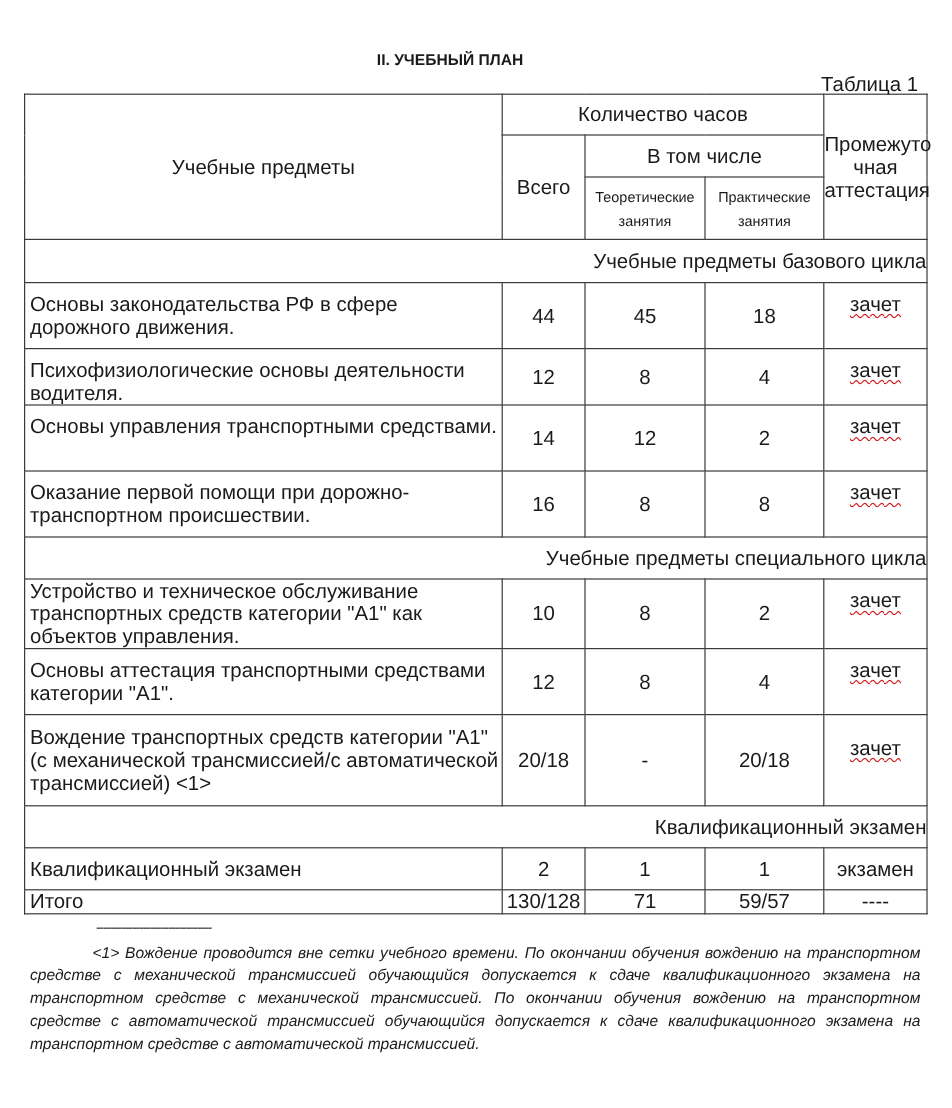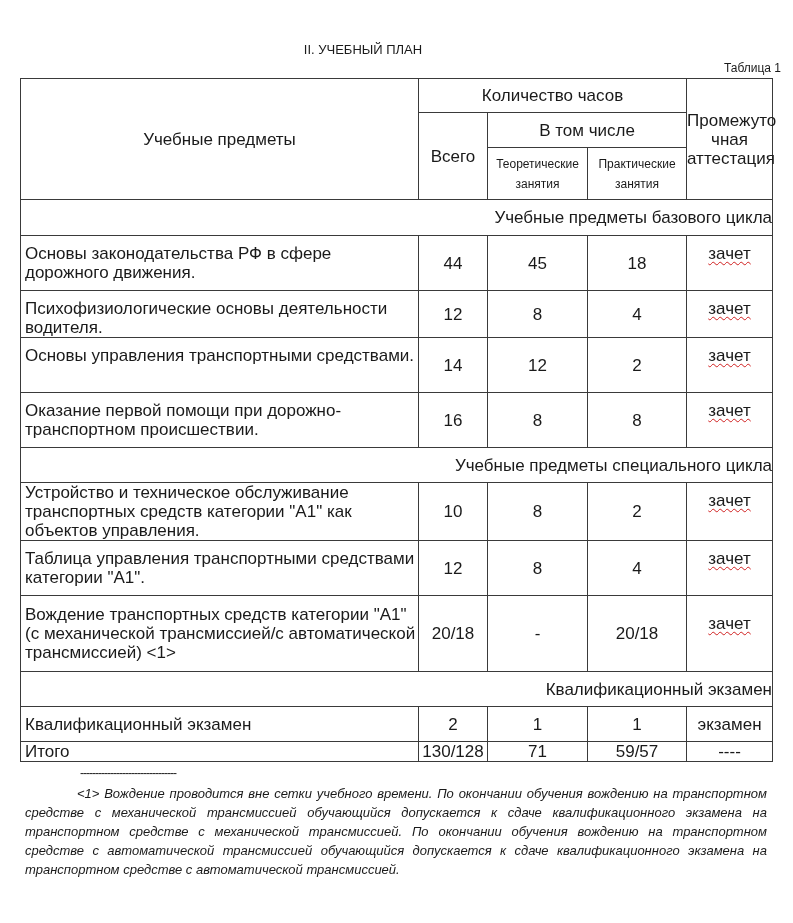--- a/index.html
+++ b/index.html
@@ -2,25 +2,25 @@
 <html><head>
 <meta charset="utf-8">
 <style>
   html, body { margin: 0; padding: 0; background: #ffffff; }
   body {
     width: 793px; height: 923px; position: relative; overflow: hidden;
     font-family: "Liberation Sans", "DejaVu Sans", sans-serif;
     color: #1a1a1a; font-size: 13px;
   }
   .title {
-    position: absolute; top: 42px; left: 0; width: 726px;
-    text-align: center; font-weight: normal; font-size: 13px;
+    position: absolute; top: 42px; left: 12px; width: 726px;
+    text-align: center; font-weight: bold; font-size: 13px;
   }
   .table-label {
-    position: absolute; top: 61px; right: 12px; font-size: 12px;
+    position: absolute; top: 61px; right: 28px; font-size: 17px;
   }
   table.plan {
     position: absolute; top: 78px; left: 20px;
     width: 752px; border-collapse: collapse; table-layout: fixed;
   }
   table.plan td {
     border: 1px solid #3a3a3a; padding: 0; vertical-align: middle;
     font-size: 17px; line-height: 19px;
   }
   .c { text-align: center; }
@@ -112,21 +112,21 @@
     <td colspan="5">Учебные предметы специального цикла</td>
   </tr>
   <tr style="height:56px">
     <td class="l">Устройство и техническое обслуживание транспортных средств категории "A1" как объектов управления.</td>
     <td class="c">10</td>
     <td class="c">8</td>
     <td class="c">2</td>
     <td class="c sub-top"><span class="zachet">зачет</span></td>
   </tr>
   <tr style="height:55px">
-    <td class="l">Таблица управления транспортными средствами категории "A1".</td>
+    <td class="l">Основы аттестация транспортными средствами категории "A1".</td>
     <td class="c">12</td>
     <td class="c">8</td>
     <td class="c">4</td>
     <td class="c sub-top"><span class="zachet">зачет</span></td>
   </tr>
   <tr style="height:76px">
     <td class="l">Вождение транспортных средств категории "A1" (с механической трансмиссией/с автоматической трансмиссией) &lt;1&gt;</td>
     <td class="c">20/18</td>
     <td class="c">-</td>
     <td class="c">20/18</td>

